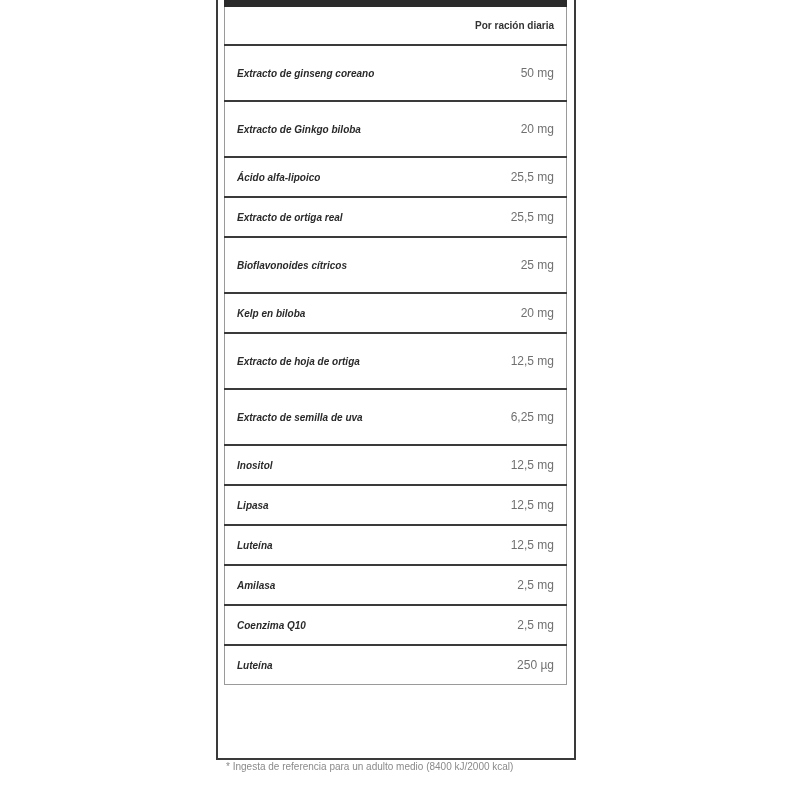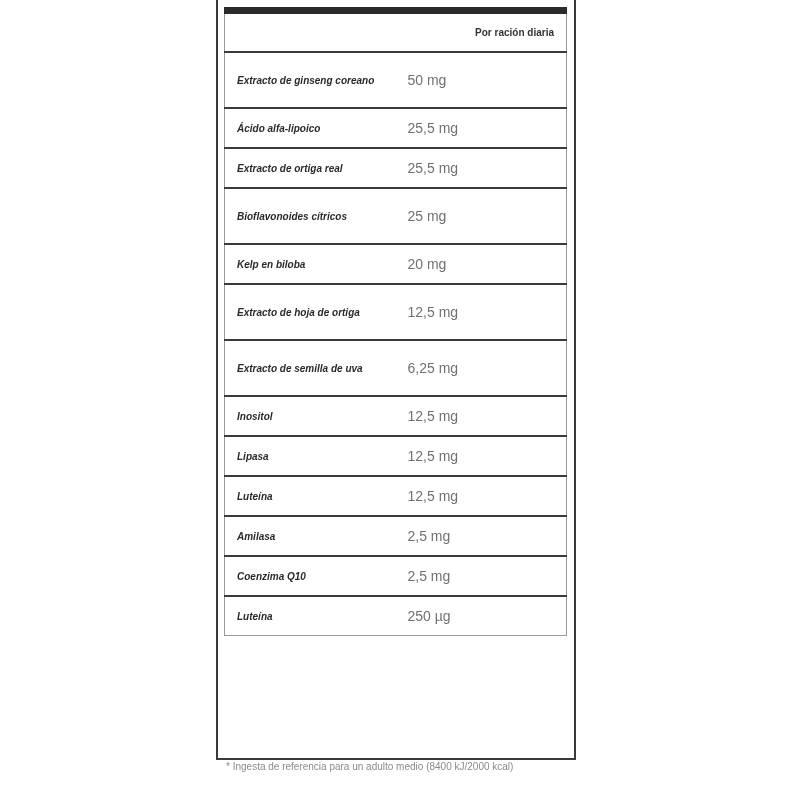--- a/index.html
+++ b/index.html
@@ -18,21 +18,21 @@
       width: 356px;
       height: 762px;
       border: 2px solid #3a3a3a;
       border-top: none;
       background: #fff;
       box-sizing: content-box;
     }
     .table-wrap {
       position: absolute;
       left: 224px;
-      top: 7px;
+      top: 0;
       width: 343px;
     }
     .top-bar {
       height: 7px;
       background: #2b2b2b;
     }
     table {
       width: 343px;
       border-collapse: collapse;
       border-left: 1px solid #9a9a9a;
@@ -56,22 +56,23 @@
     th.blank { text-align: left; }
     td.name {
       font-size: 10px;
       font-weight: bold;
       color: #2a2a2a;
       line-height: 17px;
       width: 120px;
       font-style: italic;
     }
     td.val {
-      font-size: 14px;
+      font-size: 12px;
       color: #707070;
+      text-align: right;
     }
     tr.single td { height: 38px; }
     tr.double td { height: 54px; }
     .footnote {
       position: absolute;
       left: 226px;
       top: 761px;
       width: 350px;
       font-size: 10px;
       color: #8a8a8a;
@@ -89,20 +90,24 @@
     <thead>
       <tr>
         <th class="blank"></th>
         <th>Por ración diaria</th>
       </tr>
     </thead>
     <tbody id="rows">
         <tr class="double">
           <td class="name">Extracto de ginseng coreano</td>
           <td class="val">50 mg</td>
+        </tr>
+        <tr class="double">
+          <td class="name">Extracto de Ginkgo biloba</td>
+          <td class="val">20 mg</td>
         </tr>
         <tr class="single">
           <td class="name">Ácido alfa-lipoico</td>
           <td class="val">25,5 mg</td>
         </tr>
         <tr class="single">
           <td class="name">Extracto de ortiga real</td>
           <td class="val">25,5 mg</td>
         </tr>
         <tr class="double">

